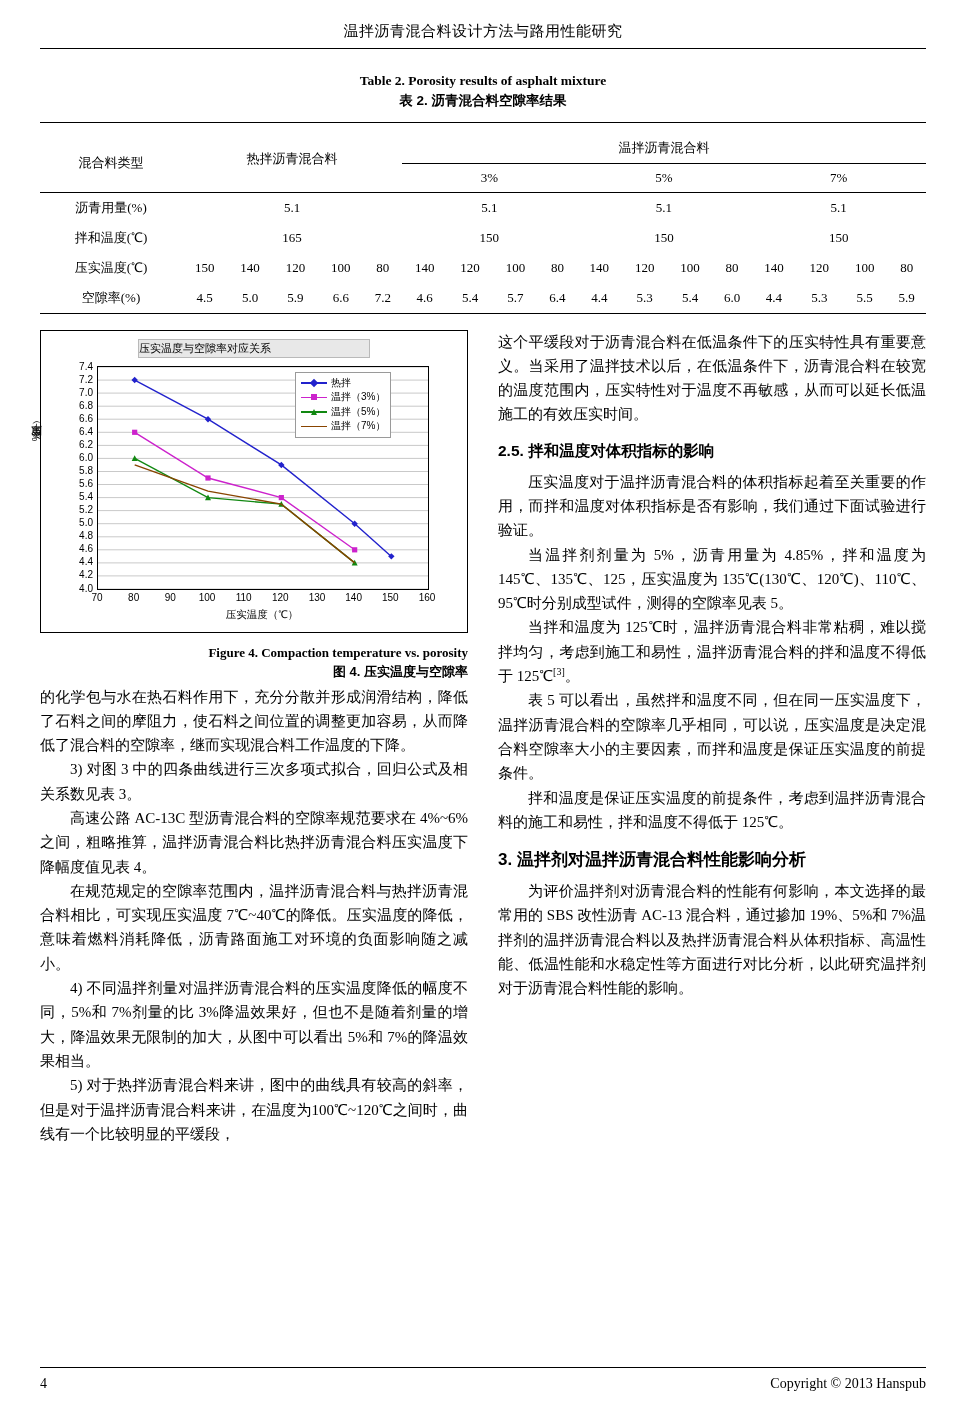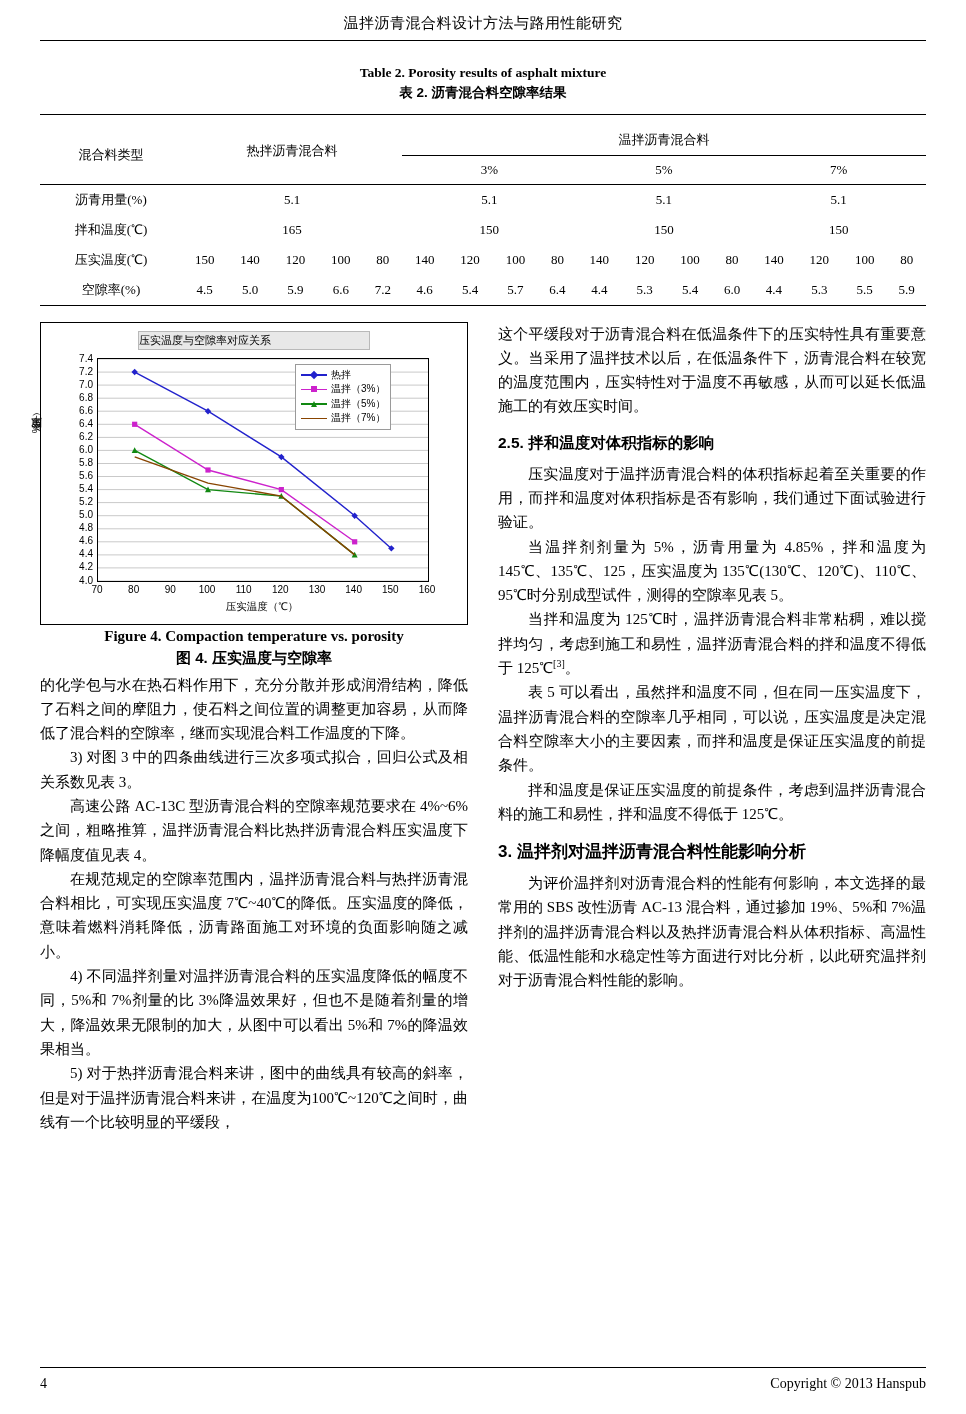--- a/index.html
+++ b/index.html
@@ -18,21 +18,21 @@
     position: relative;
     width: 966px;
     height: 1414px;
     box-sizing: border-box;
     padding: 0 40px;
   }
   
   .running-head {
     text-align: center;
     font-size: 15px;
-    padding-top: 14px;
+    padding-top: 22px;
     letter-spacing: 0.5px;
   }
   .head-rule {
     border-bottom: 1px solid #000;
     margin: 7px 0 0 0;
   }
   
   .table-caption {
     text-align: center;
     font-size: 13.5px;
@@ -185,23 +185,24 @@
     height: 1.4px;
     display: block;
   }
   .legend-swatch b {
     position: absolute;
     left: 10px; top: 1px;
     width: 6px; height: 6px;
     display: block;
   }
   .fig-caption {
-    text-align: center;
-    font-size: 15px;
+    text-align: right;
+    font-size: 13px;
     font-weight: bold;
+    margin-top: 10px;
     line-height: 1.5;
   }
   .fig-caption .cn {
     font-family: "Liberation Sans", sans-serif;
   }
   
   .footer {
     position: absolute;
     left: 40px;
     right: 40px;

